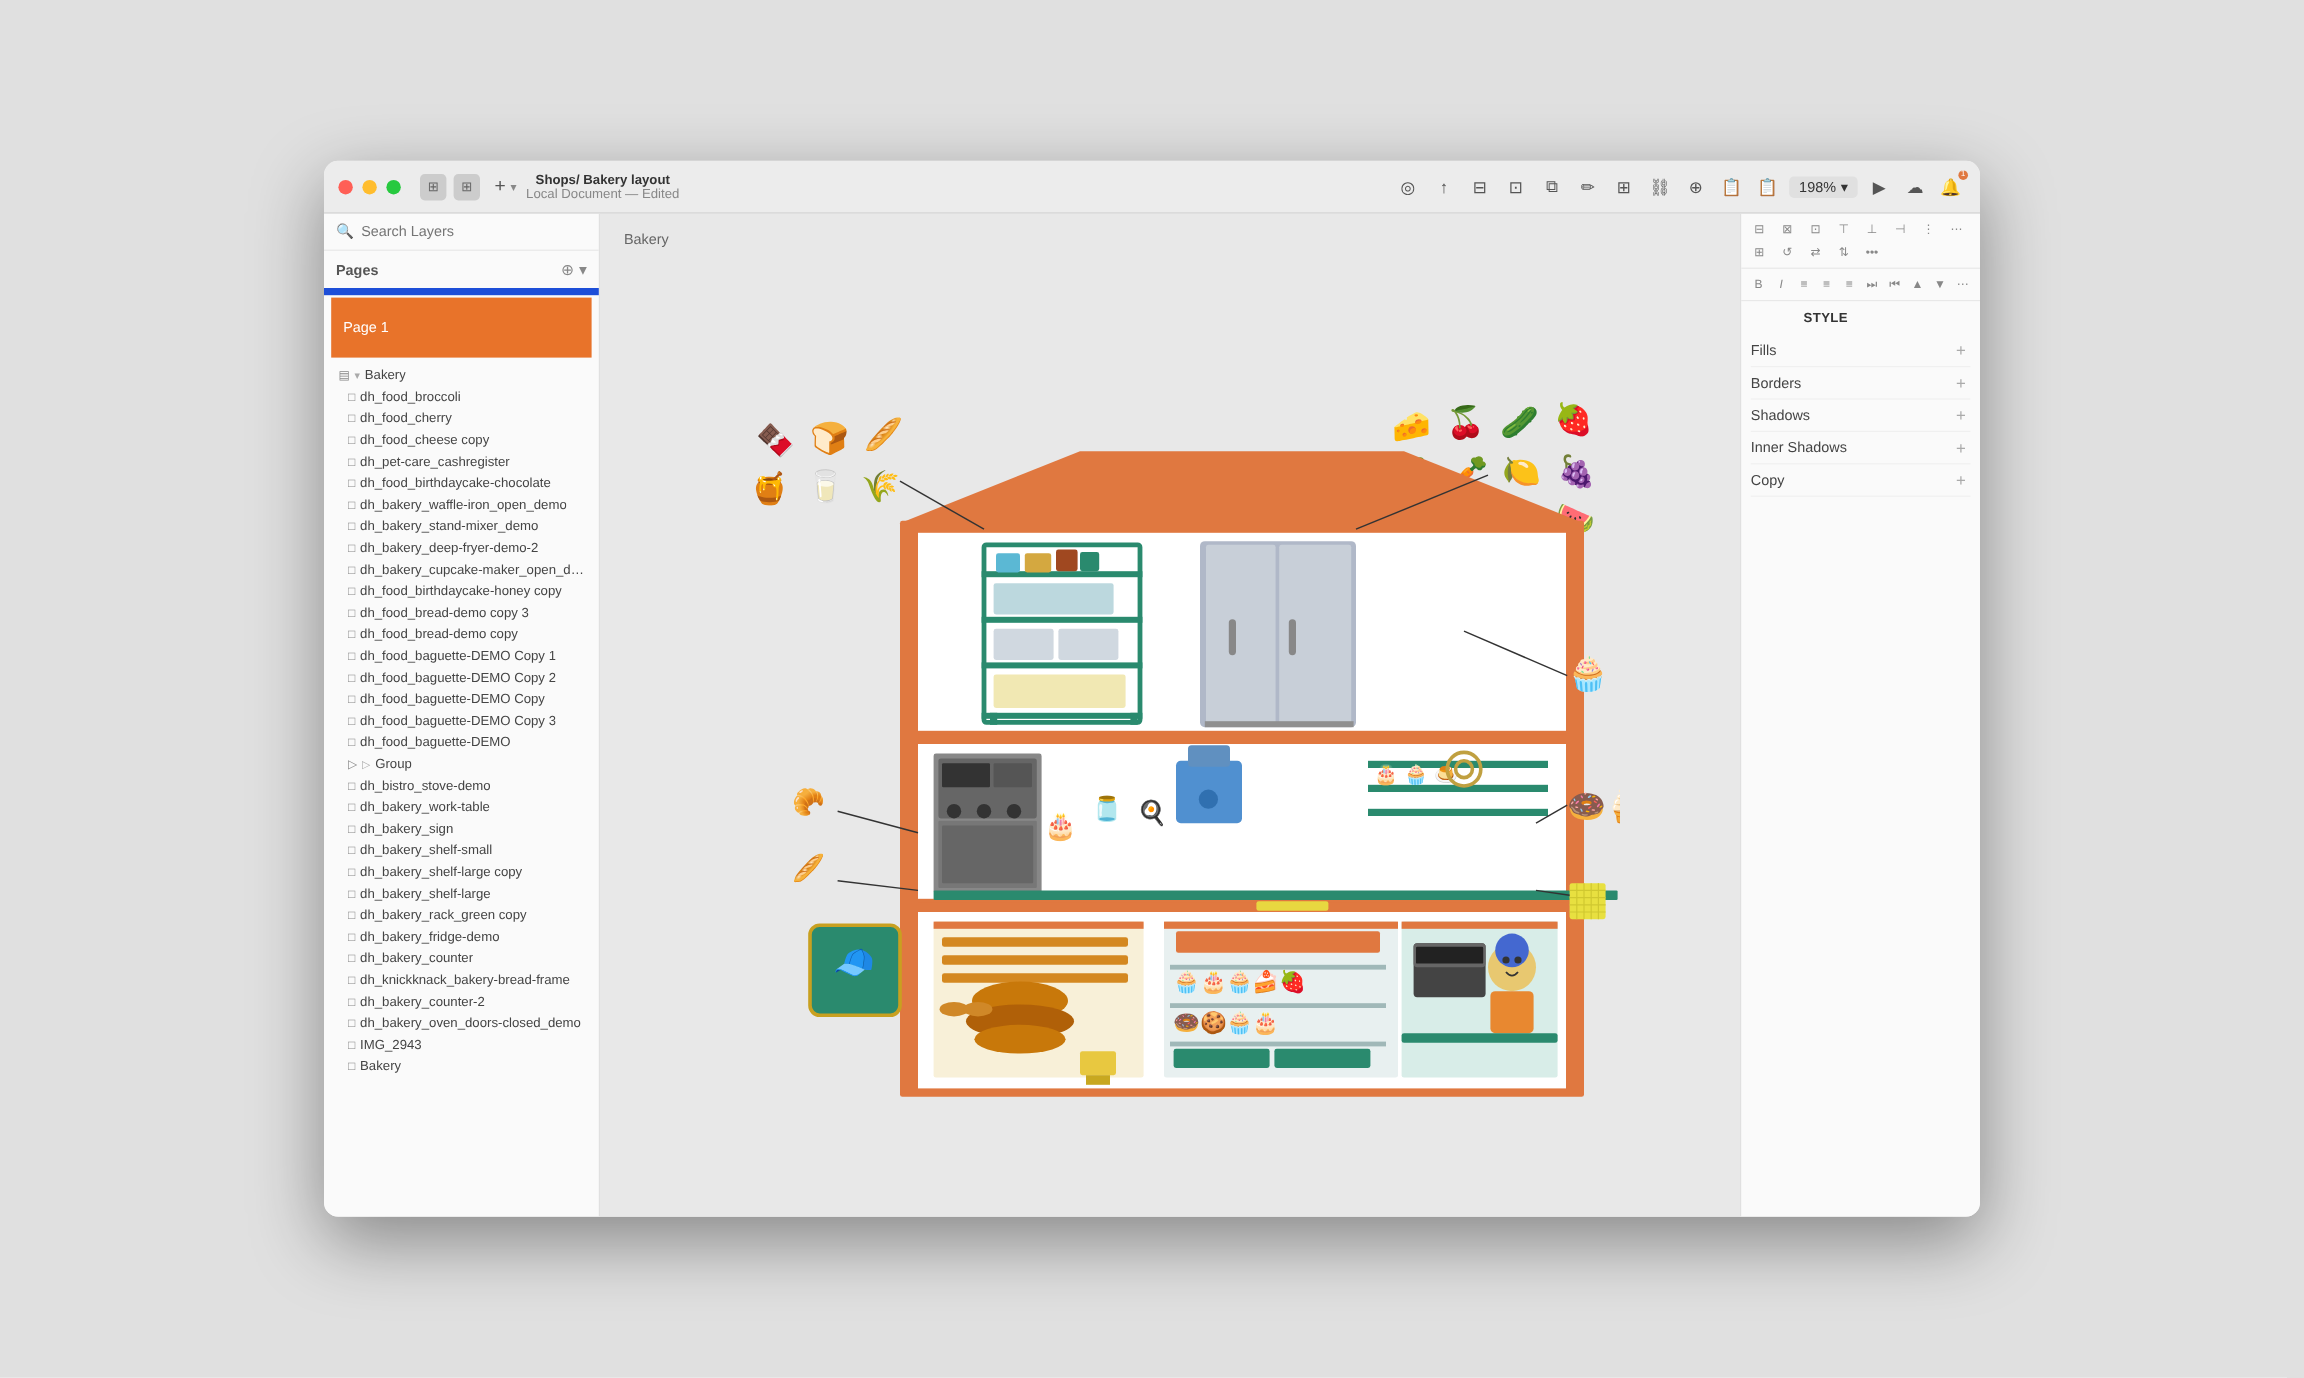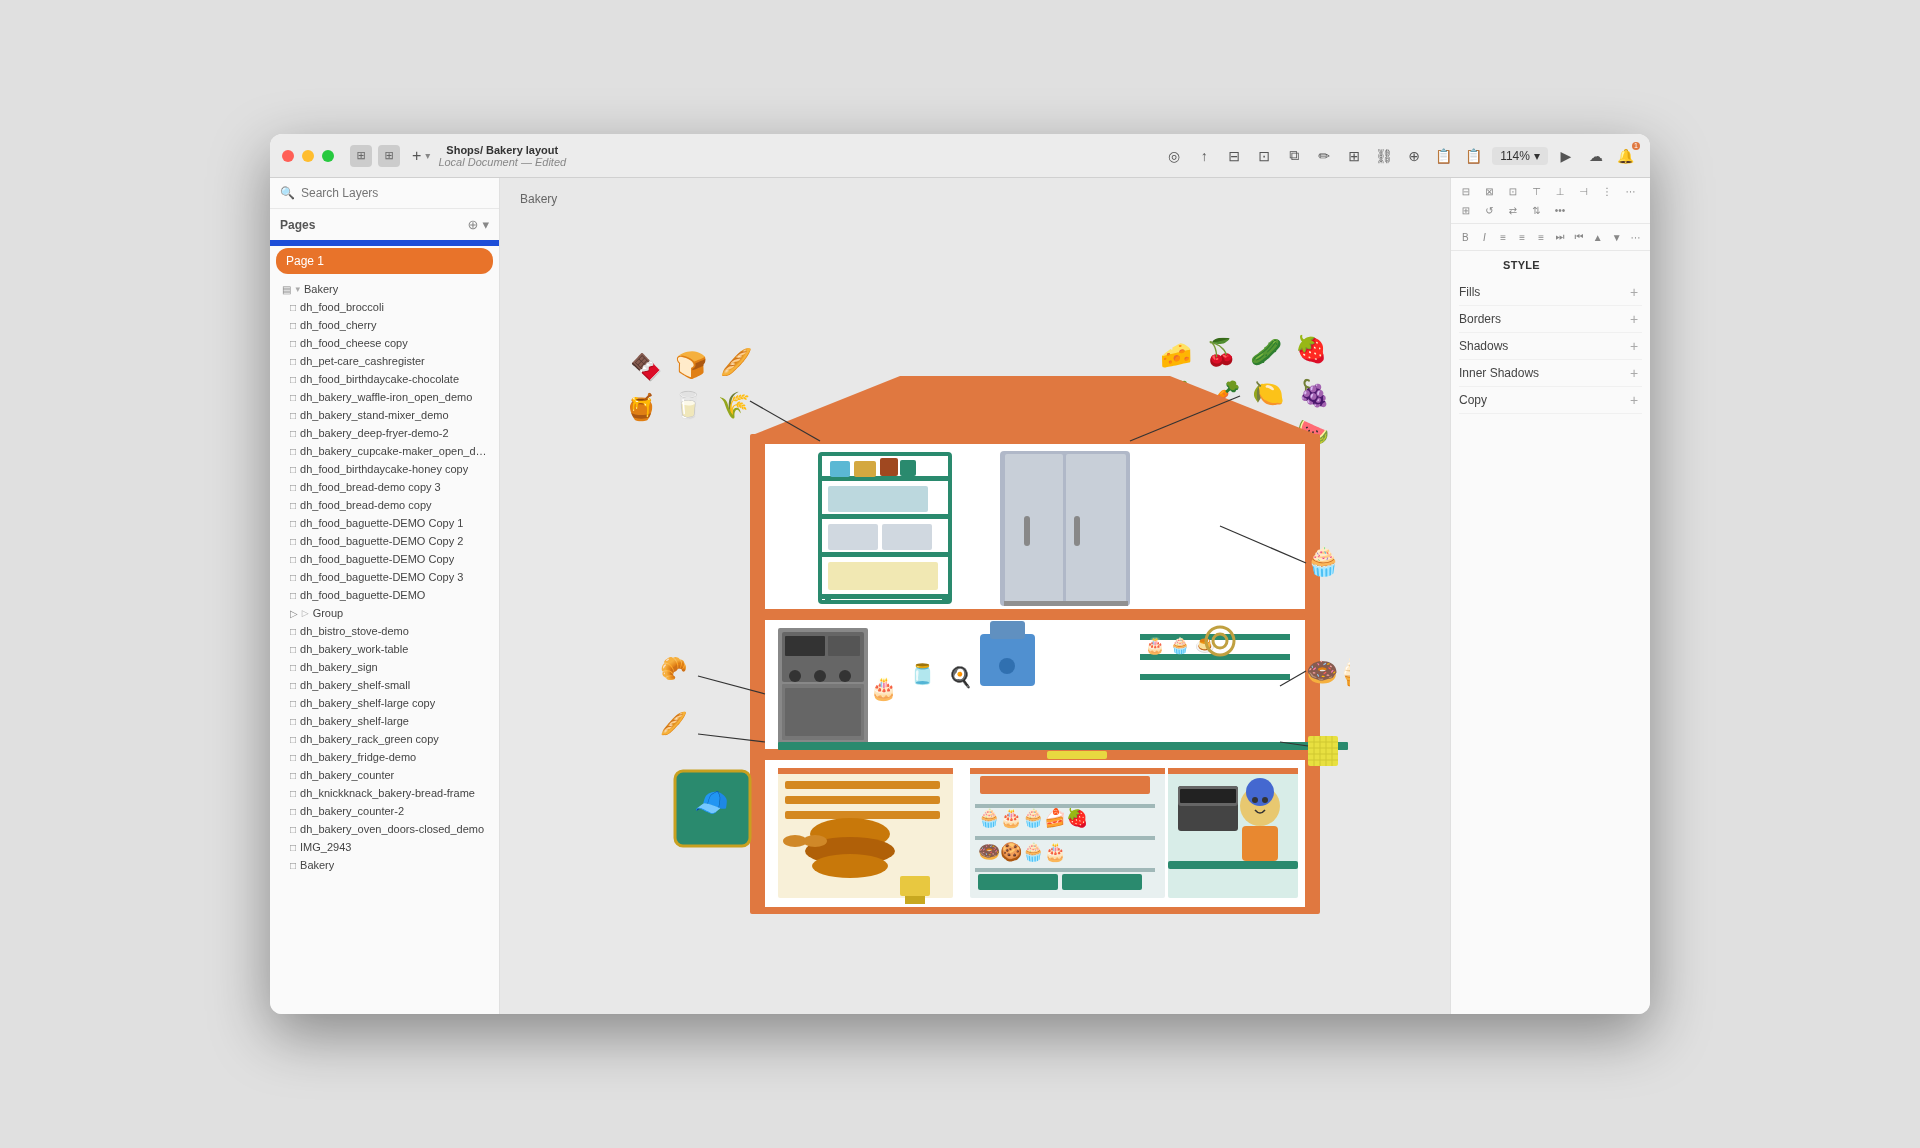--- a/index.html
+++ b/index.html
@@ -105,24 +105,24 @@
     .pages-header {
       padding: 8px 10px;
       display: flex;
       align-items: center;
       justify-content: space-between;
       border-bottom: 6px solid #1d4ed8;
     }
     .pages-label { font-size: 12px; font-weight: 600; color: #555; }
     .pages-actions { display: flex; gap: 4px; color: #888; font-size: 13px; }
     .page-item {
-      padding: 6px 10px;
+      padding: 18px 10px;
       font-size: 12px;
       cursor: pointer;
-      border-radius: 12px;
+      border-radius: 0;
       margin: 2px 6px;
     }
     .page-item.active {
       background: #e8732a;
       color: white;
     }
     .layer-tree {
       flex: 1;
       overflow-y: auto;
       padding: 4px 0;
@@ -229,36 +229,36 @@
     <div style="display:flex;gap:6px;align-items:center;margin-right:12px;">
       <div class="titlebar-icon">⊞</div>
       <div class="titlebar-icon">⊞</div>
     </div>
     <div style="display:flex;align-items:center;gap:4px;">
       <span style="font-size:16px;color:#555;cursor:pointer;">+</span>
       <span style="font-size:10px;color:#888;">▾</span>
     </div>
     <div style="margin-left:8px;text-align:center;">
       <div style="font-size:11px;font-weight:600;color:#333;">Shops/ Bakery layout</div>
-      <div style="font-size:11px;color:#888;font-style:italic;">Local Document — Edited</div>
+      <div style="font-size:11px;color:#888;">Local Document — Edited</div>
     </div>
     <div class="titlebar-right">
       <div class="toolbar-btn">◎</div>
       <div class="toolbar-btn">↑</div>
       <div class="toolbar-btn">⊟</div>
       <div class="toolbar-btn">⊡</div>
       <div class="toolbar-btn">⧉</div>
       <div class="toolbar-btn">✏</div>
       <div class="toolbar-btn">⊞</div>
       <div class="toolbar-btn">⛓</div>
       <div class="toolbar-btn">⊕</div>
       <div class="toolbar-btn">📋</div>
       <div class="toolbar-btn">📋</div>
       <div class="zoom-control">
-        <span>114%</span>
+        <span>198%</span>
         <span>▾</span>
       </div>
       <div class="toolbar-btn">▶</div>
       <div class="toolbar-btn">☁</div>
       <div class="toolbar-btn" style="position:relative;">
         🔔
         <span style="position:absolute;top:-2px;right:-2px;background:#e07840;color:white;border-radius:50%;width:8px;height:8px;font-size:7px;display:flex;align-items:center;justify-content:center;">1</span>
       </div>
     </div>
   </div>

